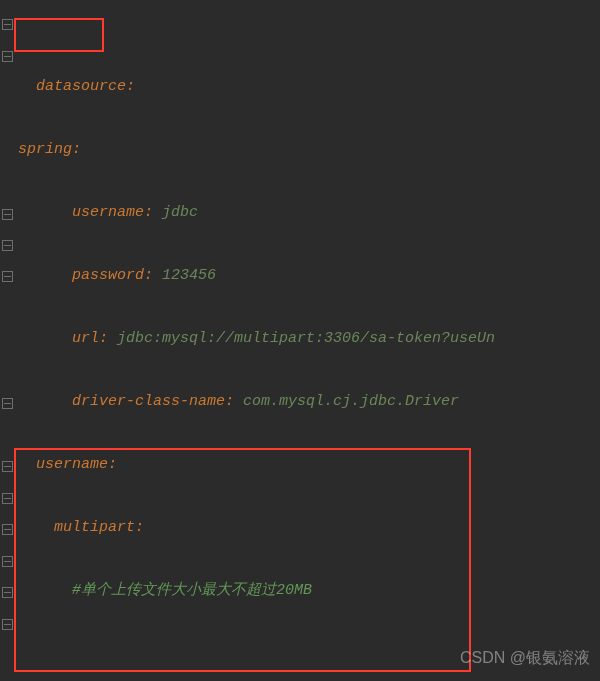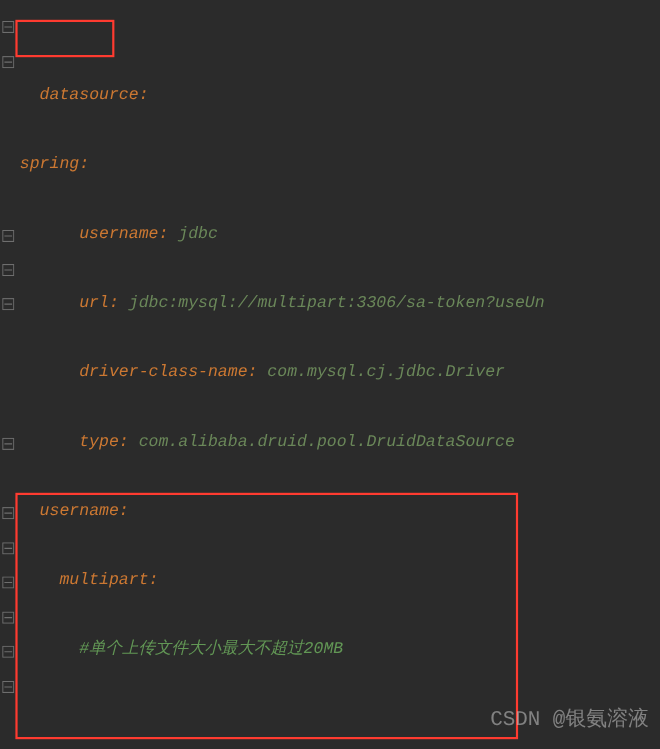--- a/index.html
+++ b/index.html
@@ -54,23 +54,23 @@
       top: 448px;
       width: 457px;
       height: 224px;
       pointer-events: none;
     }
     .watermark {
       position: absolute;
       bottom: 6px;
       right: 10px;
       color: rgba(200,200,200,0.55);
-      font-size: 19px;
+      font-size: 16px;
       font-style: normal;
-      font-family: Liberation Mono, monospace;
+      font-family: Liberation Sans, sans-serif;
     }
   </style>
 </head>
 <body>
 
 <div class="editor">
 <div class="gutter">
   <span class="fold" style="top:11px"><svg width="11" height="11">
           <rect x="0.5" y="0.5" width="10" height="10" fill="none" stroke="#6e6e6e"></rect>
           <line x1="2" y1="5.5" x2="9" y2="5.5" stroke="#6e6e6e"></line>
@@ -116,23 +116,23 @@
           <line x1="2" y1="5.5" x2="9" y2="5.5" stroke="#6e6e6e"></line>
         </svg></span>
   <span class="fold" style="top:611px"><svg width="11" height="11">
           <rect x="0.5" y="0.5" width="10" height="10" fill="none" stroke="#6e6e6e"></rect>
           <line x1="2" y1="5.5" x2="9" y2="5.5" stroke="#6e6e6e"></line>
         </svg></span>
 </div>
 <div class="line">  <span class="k">datasource</span><span class="k">:</span></div>
 <div class="line"><span class="k">spring</span><span class="k">:</span></div>
 <div class="line">      <span class="k">username</span><span class="k">: </span><span class="v">jdbc</span></div>
+<div class="line">      <span class="k">password</span><span class="k">: </span><span class="v">123456</span></div>
 <div class="line">      <span class="k">url</span><span class="k">: </span><span class="v">jdbc:mysql://multipart:3306/sa-token?useUn</span></div>
 <div class="line">      <span class="k">driver-class-name</span><span class="k">: </span><span class="v">com.mysql.cj.jdbc.Driver</span></div>
-<div class="line">      <span class="k">type</span><span class="k">: </span><span class="v">com.alibaba.druid.pool.DruidDataSource</span></div>
 <div class="line">  <span class="k">username</span><span class="k">:</span></div>
 <div class="line">    <span class="k">multipart</span><span class="k">:</span></div>
 <div class="line">      <span class="cg">#单个上传文件大小最大不超过20MB</span></div>
 
 
 
 
 
 
 

